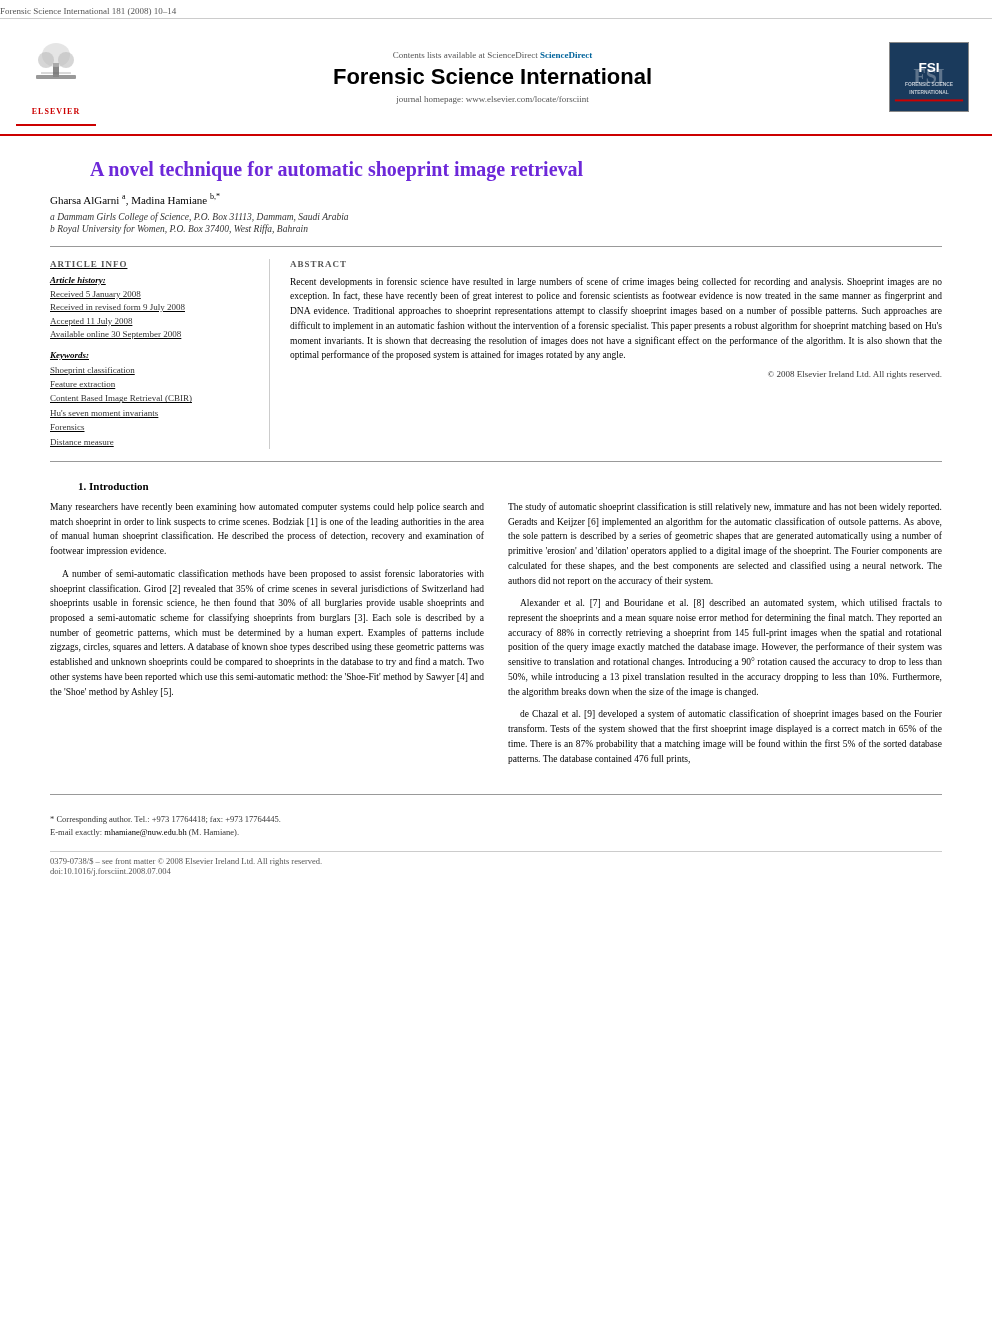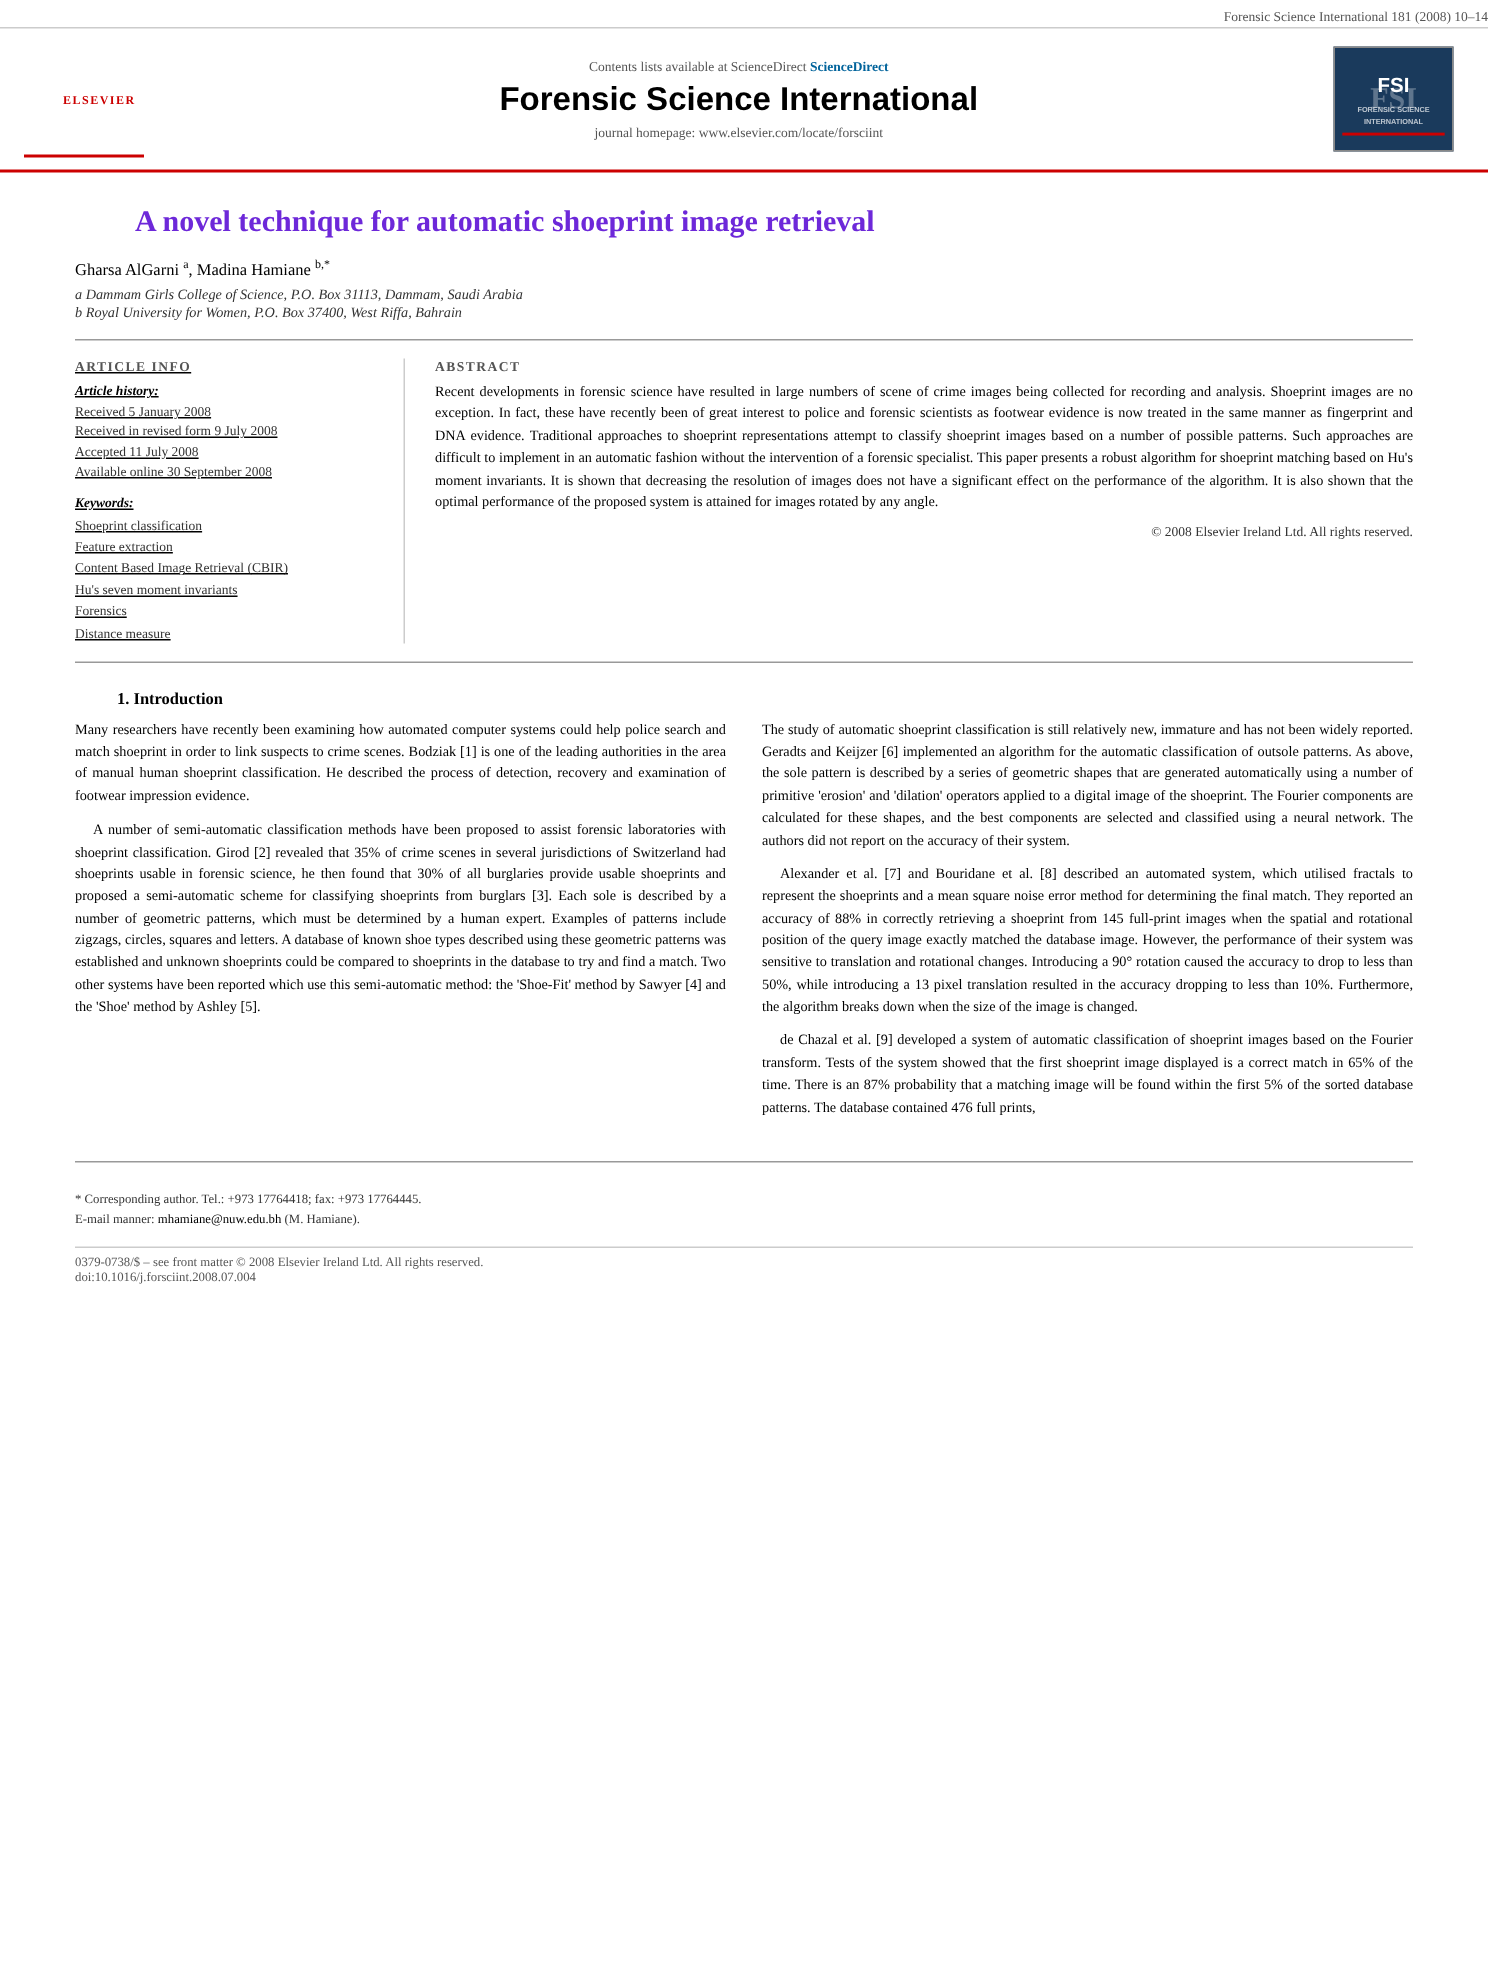--- a/index.html
+++ b/index.html
@@ -7,40 +7,40 @@
       background: #fff;
       font-family: 'Times New Roman', Times, serif;
       font-size: 10px;
       color: #000;
       width: 992px;
       min-height: 1323px;
     }
 
     
     .top-bar {
-      text-align: right;
+      text-align: left;
       font-size: 9px;
       color: #555;
       padding: 6px 0 2px 0;
       border-bottom: 1px solid #ccc;
     }
 
     
     .journal-header {
       display: flex;
       align-items: center;
       padding: 8px 16px;
       border-bottom: 2px solid #c00;
       gap: 10px;
     }
     .journal-header .elsevier-logo {
       width: 80px;
       flex-shrink: 0;
       display: flex;
-      flex-direction: row;
+      flex-direction: column;
       align-items: center;
     }
     .elsevier-tree {
       width: 60px;
       height: 60px;
     }
     .elsevier-label {
       font-size: 8px;
       font-weight: bold;
       letter-spacing: 1px;
@@ -368,21 +368,21 @@
         <p>The study of automatic shoeprint classification is still relatively new, immature and has not been widely reported. Geradts and Keijzer [6] implemented an algorithm for the automatic classification of outsole patterns. As above, the sole pattern is described by a series of geometric shapes that are generated automatically using a number of primitive 'erosion' and 'dilation' operators applied to a digital image of the shoeprint. The Fourier components are calculated for these shapes, and the best components are selected and classified using a neural network. The authors did not report on the accuracy of their system.</p>
         <p>Alexander et al. [7] and Bouridane et al. [8] described an automated system, which utilised fractals to represent the shoeprints and a mean square noise error method for determining the final match. They reported an accuracy of 88% in correctly retrieving a shoeprint from 145 full-print images when the spatial and rotational position of the query image exactly matched the database image. However, the performance of their system was sensitive to translation and rotational changes. Introducing a 90° rotation caused the accuracy to drop to less than 50%, while introducing a 13 pixel translation resulted in the accuracy dropping to less than 10%. Furthermore, the algorithm breaks down when the size of the image is changed.</p>
         <p>de Chazal et al. [9] developed a system of automatic classification of shoeprint images based on the Fourier transform. Tests of the system showed that the first shoeprint image displayed is a correct match in 65% of the time. There is an 87% probability that a matching image will be found within the first 5% of the sorted database patterns. The database contained 476 full prints,</p>
       </div>
     </div>
   </div>
 
   <div class="footnote-area">
     <div>* Corresponding author. Tel.: +973 17764418; fax: +973 17764445.</div>
     <div>
-      <span>E-mail manner: </span><a>mhamiane@nuw.edu.bh</a><span> (M. Hamiane).</span>
+      <span>E-mail exactly: </span><a>mhamiane@nuw.edu.bh</a><span> (M. Hamiane).</span>
     </div>
   </div>
 
   <div class="footer-area">
     <div>0379-0738/$ – see front matter © 2008 Elsevier Ireland Ltd. All rights reserved.</div>
     <div>doi:10.1016/j.forsciint.2008.07.004</div>
   </div>
 
 </div>
 

